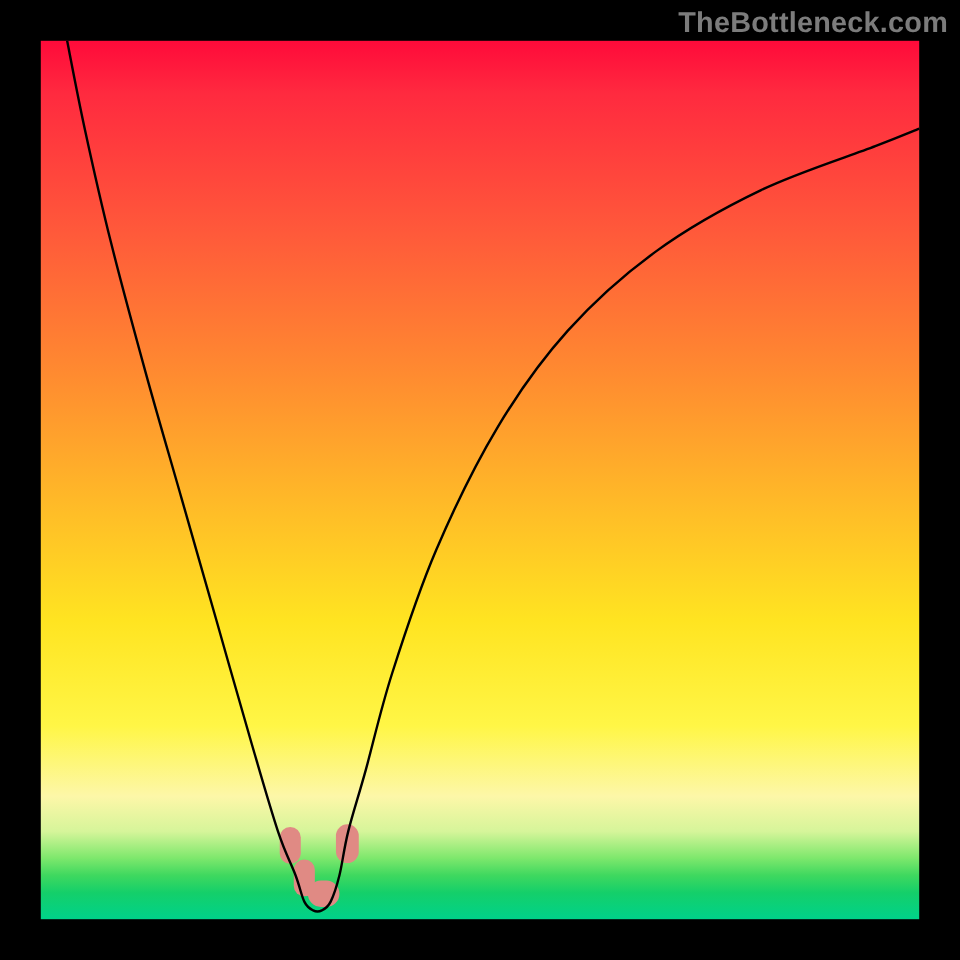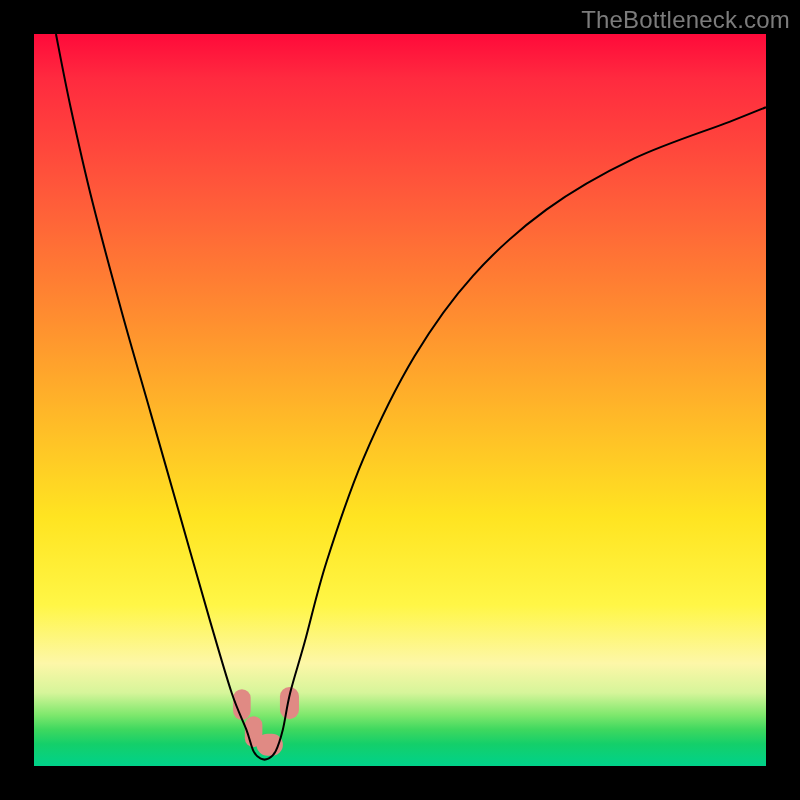--- a/index.html
+++ b/index.html
@@ -47,21 +47,21 @@
     width: 732px;
     height: 732px;
     overflow: visible;
   }
   .watermark {
     position: absolute;
     top: 6px;
     right: 10px;
     font-family: Arial, Helvetica, sans-serif;
     font-size: 24px;
-    font-weight: 400;
+    font-weight: 700;
     color: #7c7c7c;
     letter-spacing: 0.2px;
     user-select: none;
   }
 </style>
 </head>
 <body>
 
 <div class="frame">
   <div class="plot-area">

